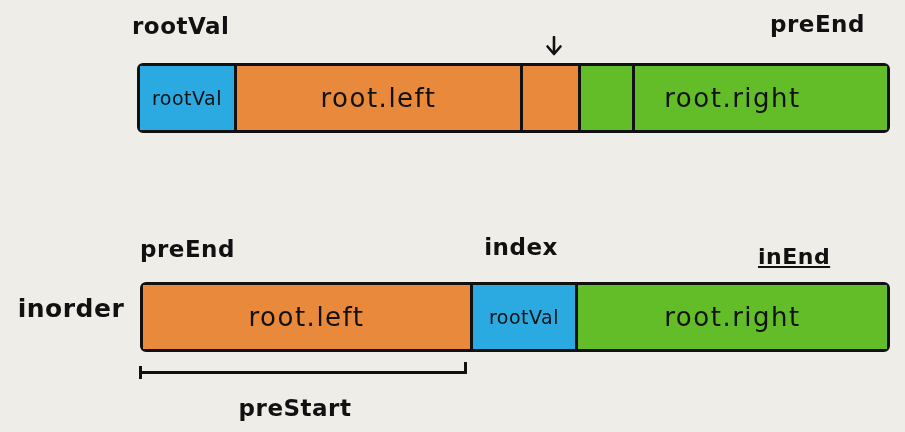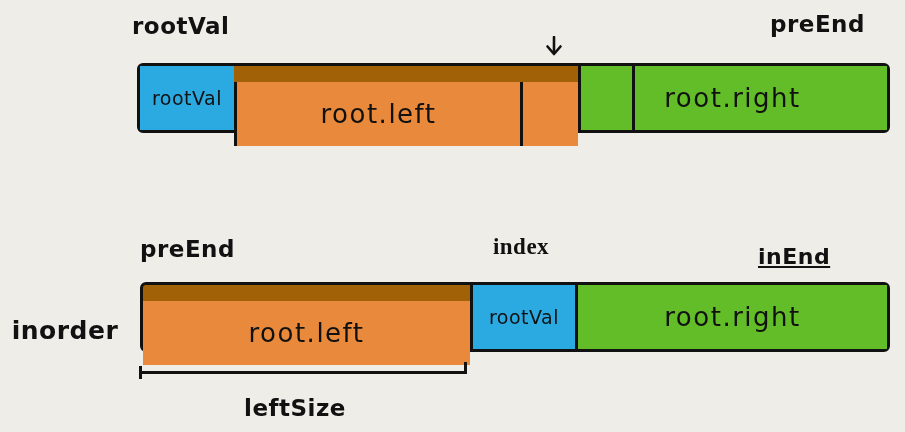--- a/index.html
+++ b/index.html
@@ -63,21 +63,21 @@
   .overlay-text {
     position: absolute;
     top: 0;
     height: 100%;
     display: flex;
     align-items: center;
     justify-content: center;
     pointer-events: none;
   }
   .c-blue   { background: #2BAAE2; }
-  .c-orange { background: #E8893B; margin-top: 16px; }
+  .c-orange { background: #E8893B; }
   .c-green  { background: #63BD28; }
   
   .down-arrow {
     position: absolute;
     left: 544px;
     top: 36px;
   }
   
   .bracket-line {
     position: absolute;
@@ -109,23 +109,23 @@
   #presplit-label     { left: 396px; top: 19px; width: 300px; text-align: center; }
   #preend-label       { left: 770px; top: 11px; width: 133px; text-align: left; }
   #preorder-bar { left: 137px; top: 63px; width: 753px; height: 70px; }
   #pre-seg-root  { width: 94px; }
   #pre-seg-left  { width: 286px; }
   #pre-seg-last  { width: 58px; }
   #pre-seg-first { width: 54px; }
   #pre-seg-right { width: 255px; }
   #pre-right-text { left: 438px; width: 309px; }
 
-  #inorder-row-label { left: 0px; top: 316px; width: 130px; }
+  #inorder-row-label { left: 0px; top: 294px; width: 130px; padding-left: 6px; }
   #instart-label     { left: 140px; top: 236px; }
-  #index-label       { left: 441px; top: 234px; width: 160px; text-align: center; font-family: Liberation Serif, serif; }
+  #index-label       { left: 441px; top: 234px; width: 160px; text-align: center; }
   #inend-label       { left: 758px; top: 244px; width: 132px; text-align: left; font-size: 22px; text-decoration: underline; }
   #inorder-bar { left: 140px; top: 282px; width: 750px; height: 70px; }
   #in-seg-left  { width: 327px; }
   #in-seg-root  { width: 105px; }
   #in-seg-right { width: 312px; }
   #leftsize-label { left: 215px; top: 395px; width: 160px; text-align: center; }
 </style>
 </head>
 <body>
 
@@ -172,15 +172,15 @@
     </div>
     <div class="seg c-green divided" id="in-seg-right">
       <span class="seg-text">root.right</span>
     </div>
   </div>
 
   <div class="bracket-tick-left"></div>
   <div class="bracket-line"></div>
   <div class="bracket-tick-right"></div>
 
-  <div class="ptr-label" id="leftsize-label">leftSize</div>
+  <div class="ptr-label" id="leftsize-label">preStart</div>
 
 </div>
 
 </body></html>

